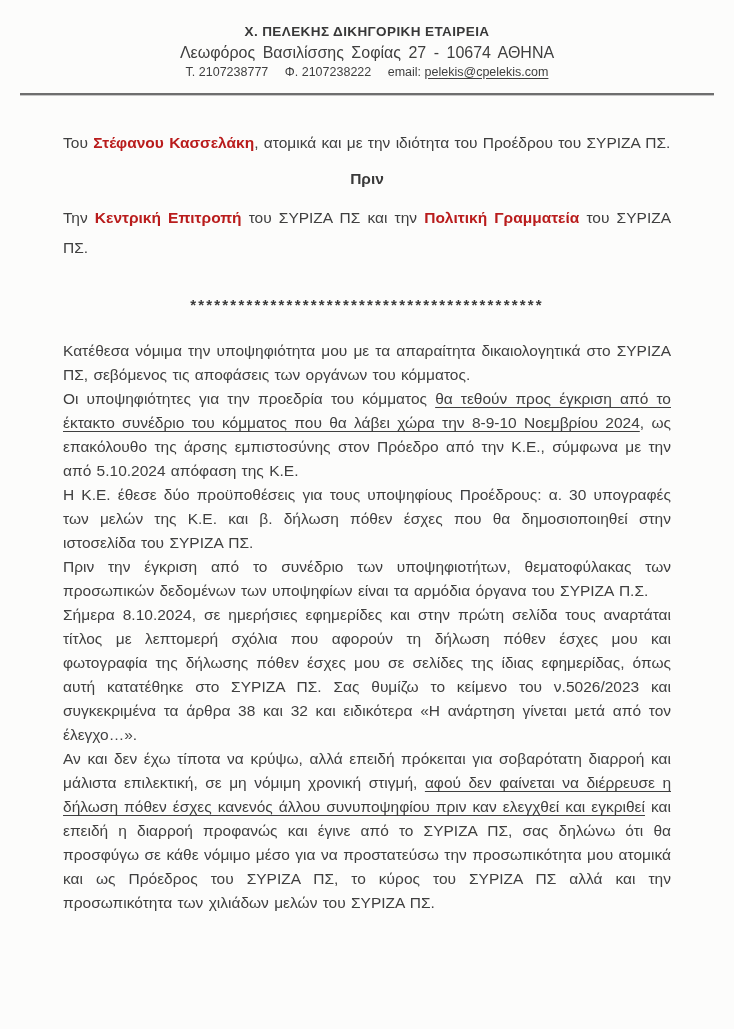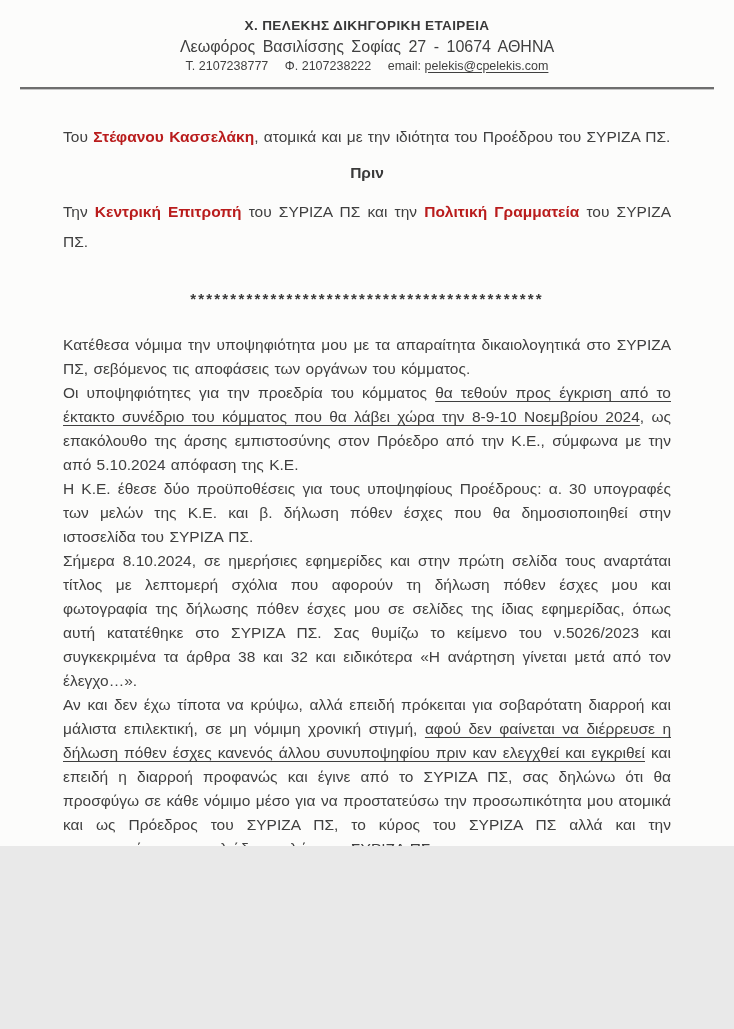--- a/index.html
+++ b/index.html
@@ -2,25 +2,25 @@
 <html lang="el"><head>
 <meta charset="utf-8">
 <style>
   html, body { margin: 0; padding: 0; }
   body {
     width: 734px; height: 1029px;
     background: #e9e9e9;
     font-family: "Liberation Sans", sans-serif;
   }
   .page {
-    width: 734px; height: 846px;
+    width: 734px; height: 1029px;
     box-sizing: border-box;
     background: #fcfcfb;
     color: #3f3f3f;
-    padding-top: 16px;
+    padding-top: 22px;
     overflow: hidden;
     position: relative;
   }
   
   .letterhead { text-align: center; }
   .firm-name {
     font-weight: bold;
     font-size: 13.5px;
     line-height: 19px;
     letter-spacing: 0.4px;
@@ -120,18 +120,19 @@
     <p class="to-heading">Πριν</p>
 
     <p class="para upper recipients"><span>Την </span><span class="b">Κεντρική Επιτροπή</span><span> του ΣΥΡΙΖΑ ΠΣ και την </span><span class="b">Πολιτική Γραμματεία</span><span> του ΣΥΡΙΖΑ ΠΣ.</span></p>
 
     <p class="separator">********************************************</p>
 
     <div class="body-text" id="body-paragraphs">
         <p class="body-para"><span>Κατέθεσα νόμιμα την υποψηφιότητα μου με τα απαραίτητα δικαιολογητικά στο ΣΥΡΙΖΑ ΠΣ, σεβόμενος τις αποφάσεις των οργάνων του κόμματος.</span></p>
         <p class="body-para"><span>Οι υποψηφιότητες για την προεδρία του κόμματος </span><span class="u">θα τεθούν προς έγκριση από το έκτακτο συνέδριο του κόμματος που θα λάβει χώρα την 8-9-10 Νοεμβρίου 2024</span><span>, ως επακόλουθο της άρσης εμπιστοσύνης στον Πρόεδρο από την Κ.Ε., σύμφωνα με την από 5.10.2024 απόφαση της Κ.Ε.</span></p>
         <p class="body-para"><span>Η Κ.Ε. έθεσε δύο προϋποθέσεις για τους υποψηφίους Προέδρους: α. 30 υπογραφές των μελών της Κ.Ε. και β. δήλωση πόθεν έσχες που θα δημοσιοποιηθεί στην ιστοσελίδα του ΣΥΡΙΖΑ ΠΣ.</span></p>
+        <p class="body-para"><span>Πριν την έγκριση από το συνέδριο των υποψηφιοτήτων, θεματοφύλακας των προσωπικών δεδομένων των υποψηφίων είναι τα αρμόδια όργανα του ΣΥΡΙΖΑ Π.Σ.</span></p>
         <p class="body-para"><span>Σήμερα 8.10.2024, σε ημερήσιες εφημερίδες και στην πρώτη σελίδα τους αναρτάται τίτλος με λεπτομερή σχόλια που αφορούν τη δήλωση πόθεν έσχες μου και φωτογραφία της δήλωσης πόθεν έσχες μου σε σελίδες της ίδιας εφημερίδας, όπως αυτή κατατέθηκε στο ΣΥΡΙΖΑ ΠΣ. Σας θυμίζω το κείμενο του ν.5026/2023 και συγκεκριμένα τα άρθρα 38 και 32 και ειδικότερα «Η ανάρτηση γίνεται μετά από τον έλεγχο…».</span></p>
         <p class="body-para"><span>Αν και δεν έχω τίποτα να κρύψω, αλλά επειδή πρόκειται για σοβαρότατη διαρροή και μάλιστα επιλεκτική, σε μη νόμιμη χρονική στιγμή, </span><span class="u">αφού δεν φαίνεται να διέρρευσε η δήλωση πόθεν έσχες κανενός άλλου συνυποψηφίου πριν καν ελεγχθεί και εγκριθεί</span><span> και επειδή η διαρροή προφανώς και έγινε από το ΣΥΡΙΖΑ ΠΣ, σας δηλώνω ότι θα προσφύγω σε κάθε νόμιμο μέσο για να προστατεύσω την προσωπικότητα μου ατομικά και ως Πρόεδρος του ΣΥΡΙΖΑ ΠΣ, το κύρος του ΣΥΡΙΖΑ ΠΣ αλλά και την προσωπικότητα των χιλιάδων μελών του ΣΥΡΙΖΑ ΠΣ.</span></p>
       </div>
   </main>
 
 </div>
 
 </body></html>

